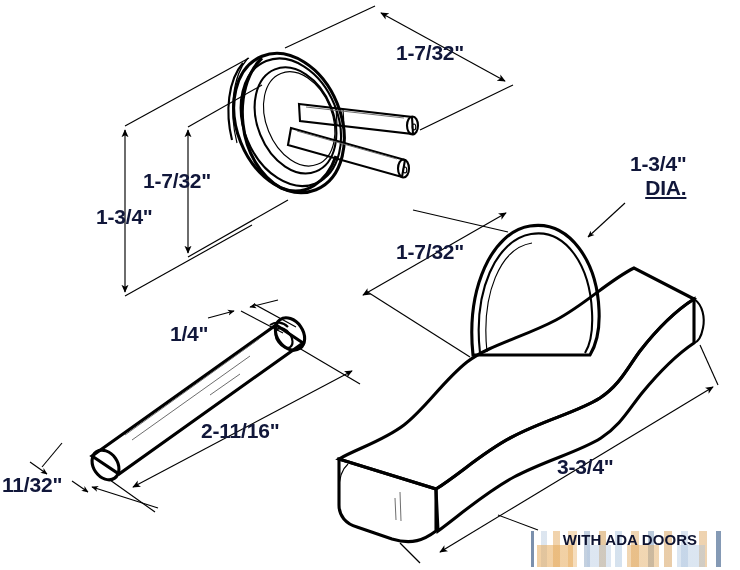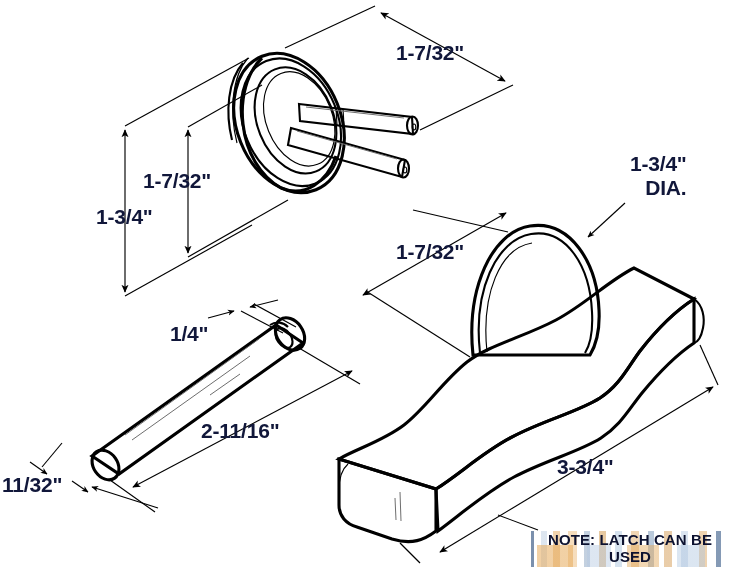--- a/index.html
+++ b/index.html
@@ -315,27 +315,26 @@
   <div class="dim-label" style="left:170px; top:322px;">1/4"</div>
 
   <div class="dim-label" style="left:201px; top:419px;">2-11/16"</div>
 
   <div class="dim-label" style="left:2px; top:473px;">11/32"</div>
 
   <div class="dim-label" style="left:396px; top:240px;">1-7/32"</div>
 
   <div class="dim-label" style="left:630px; top:152px; text-align:center;">
     <span>1-3/4"</span><br>
-    <span style="display:inline-block; margin-left:15px;">DIA.</span>
+    <span style="display:inline-block; margin-left:15px;text-decoration:underline;">DIA.</span>
   </div>
 
   <div class="dim-label" style="left:557px; top:455px;">3-3/4"</div>
 
   <div class="note-box">
     <div class="note-artifacts"></div>
     <div class="note-artifacts2"></div>
     <div class="note-text">
-      <span>NOTE: LATCH CAN BE USED</span>
       <span class="l2">WITH ADA DOORS</span>
     </div>
   </div>
 
 </div>
 
 </body></html>

